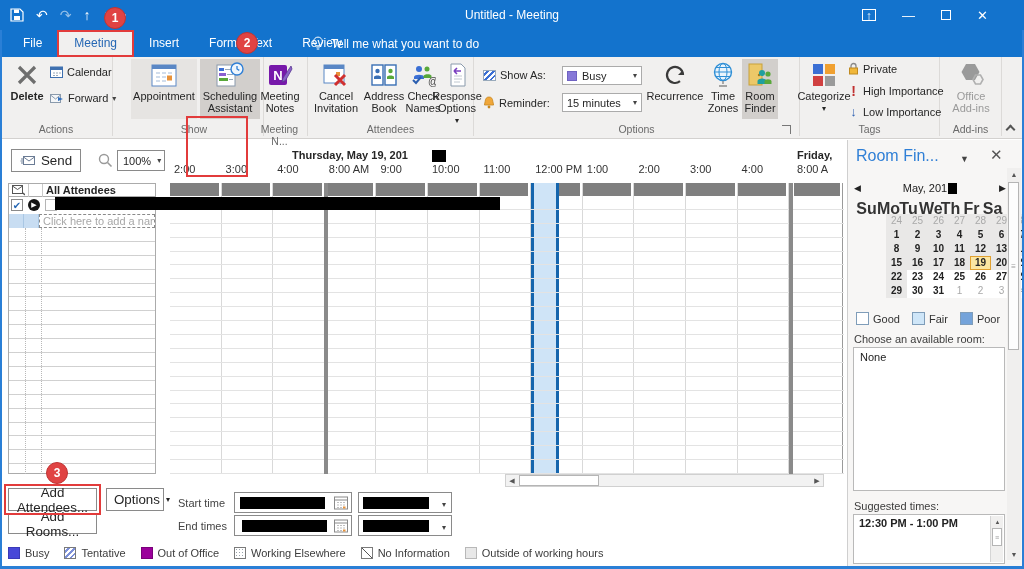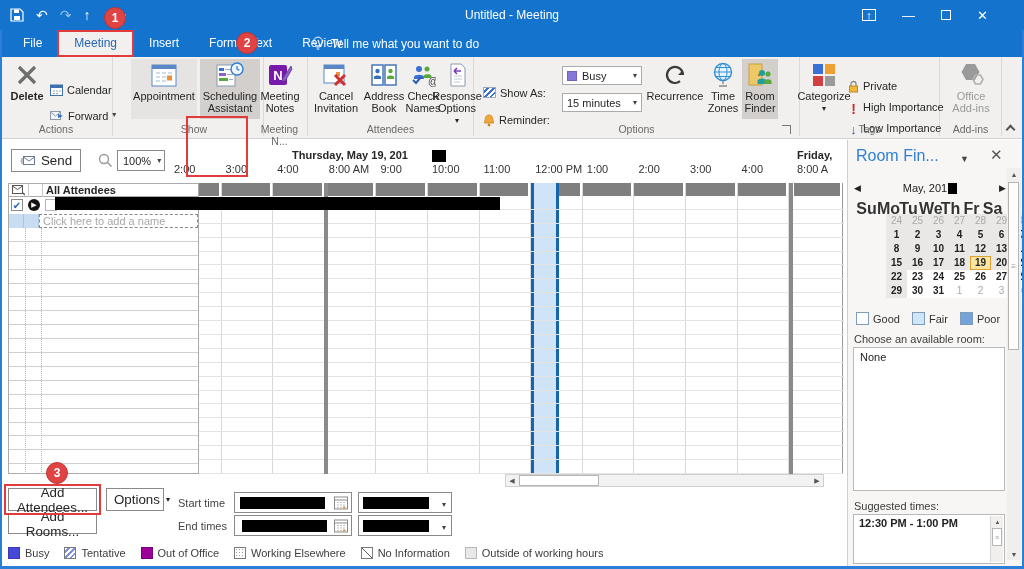--- a/index.html
+++ b/index.html
@@ -27,21 +27,21 @@
   .tellme{position:absolute;left:312px;top:0;height:27px;display:flex;align-items:center;gap:7px;color:#fff;font-size:12px;}
 
   
   .ribbon{position:absolute;left:0;top:57px;width:1024px;height:82px;background:#f1f0ef;border-bottom:1px solid #d3d1cf;}
   .rgroup{position:absolute;top:0;height:79px;border-right:1px solid #dcdad8;}
   .glabel{position:absolute;top:66px;width:100%;text-align:center;color:#6a6a6a;font-size:10.5px;}
   .bigbtn{position:absolute;top:2px;display:flex;flex-direction:column;align-items:center;text-align:center;line-height:11.5px;color:#262626;}
   .bigbtn .ic{height:32px;display:flex;align-items:center;justify-content:center;}
   .pressed{background:#d2cfcc;}
   .softpress{background:#e6e4e2;}
-  .smallrow{position:absolute;display:flex;align-items:flex-start;gap:4px;white-space:nowrap;margin-top:18px;}
+  .smallrow{position:absolute;display:flex;align-items:center;gap:4px;white-space:nowrap;}
   .combo{display:inline-flex;align-items:center;background:#fff;border:1px solid #ababab;height:19px;padding:0 4px;gap:5px;}
   .combo .dd{margin-left:auto;color:#444;font-size:8px;}
   .busy-sq{width:10px;height:10px;background:#8678d8;border:1px solid #6f62c2;}
   .stripe-ic{width:13px;height:11px;background:repeating-linear-gradient(135deg,#fff 0 2px,#3b6fd4 2px 4px);border:1px solid #9ab;}
   .dlg-launcher{position:absolute;width:9px;height:9px;border-left:1px solid #777;border-bottom:1px solid #777;transform:rotate(180deg);}
   .collapse-chev{position:absolute;width:7px;height:7px;border-left:2px solid #555;border-top:2px solid #555;transform:rotate(45deg);}
   .redbox{position:absolute;border:2px solid #e23b3b;pointer-events:none;z-index:40;}
   .badge{position:absolute;width:22px;height:22px;border-radius:50%;background:#e04343;border:1px solid #c03434;color:#fff;font-size:12px;font-weight:bold;display:flex;align-items:center;justify-content:center;z-index:60;}
 
   
@@ -51,21 +51,21 @@
   .day-label{position:absolute;top:149px;font-weight:bold;white-space:nowrap;}
   .hour-label{position:absolute;top:163px;color:#333;white-space:nowrap;font-size:11px;}
   .gcol{position:absolute;top:183px;height:291px;border-right:1px solid #d9d9d9;}
   .gstrip{height:13px;background:#7f7f7f;width:calc(100% - 2px);}
   .rowlines{position:absolute;left:170px;top:196px;width:674px;height:278px;background:repeating-linear-gradient(to bottom,transparent 0 12.9px,#e3e3e3 12.9px 13.9px);pointer-events:none;}
   .vsep{position:absolute;top:183px;height:291px;width:4px;background:#fff;border-left:2px solid #8a8a8a;border-right:2px solid #8a8a8a;}
   .selcol{position:absolute;left:531px;top:183px;width:28px;height:291px;background:#cfe4f7;border-left:3px solid #1565ad;border-right:3px solid #1565ad;}
   .redact{position:absolute;background:#000;}
 
   
-  .apane{position:absolute;left:8px;top:183px;width:191px;height:291px;border:1px solid #ababab;background:#fff;}
+  .apane{position:absolute;left:8px;top:183px;width:148px;height:291px;border:1px solid #ababab;background:#fff;}
   .ahead{position:absolute;left:0;top:0;width:100%;height:13px;border-bottom:1px solid #ababab;display:flex;align-items:center;}
   .ahead .vd{width:1px;height:13px;background:#c9c9c9;}
   .arow1{position:absolute;left:0;top:14px;width:100%;height:14px;display:flex;align-items:center;}
   .cbx{width:12px;height:12px;border:1px solid #8a8a8a;background:#fff;display:inline-flex;align-items:center;justify-content:center;font-size:10px;color:#2567b4;}
   .org{width:12px;height:12px;border-radius:50%;background:#141414;color:#fff;font-size:7px;display:inline-flex;align-items:center;justify-content:center;}
   .arow2{position:absolute;left:0;top:29px;width:100%;height:15px;display:flex;align-items:center;}
   .bluecell{width:15px;height:14px;background:#c8ddf2;border-right:1px solid #a9c7e4;}
   .addname{flex:1;height:14px;border:1px dashed #8a8a8a;color:#a8a8a8;padding-left:3px;line-height:13px;overflow:hidden;white-space:nowrap;}
   .pane-body{position:absolute;left:0;top:44px;width:100%;height:246px;
     background-image:repeating-linear-gradient(to bottom,transparent 0 12.9px,rgba(170,170,170,.55) 12.9px 13.9px);}

